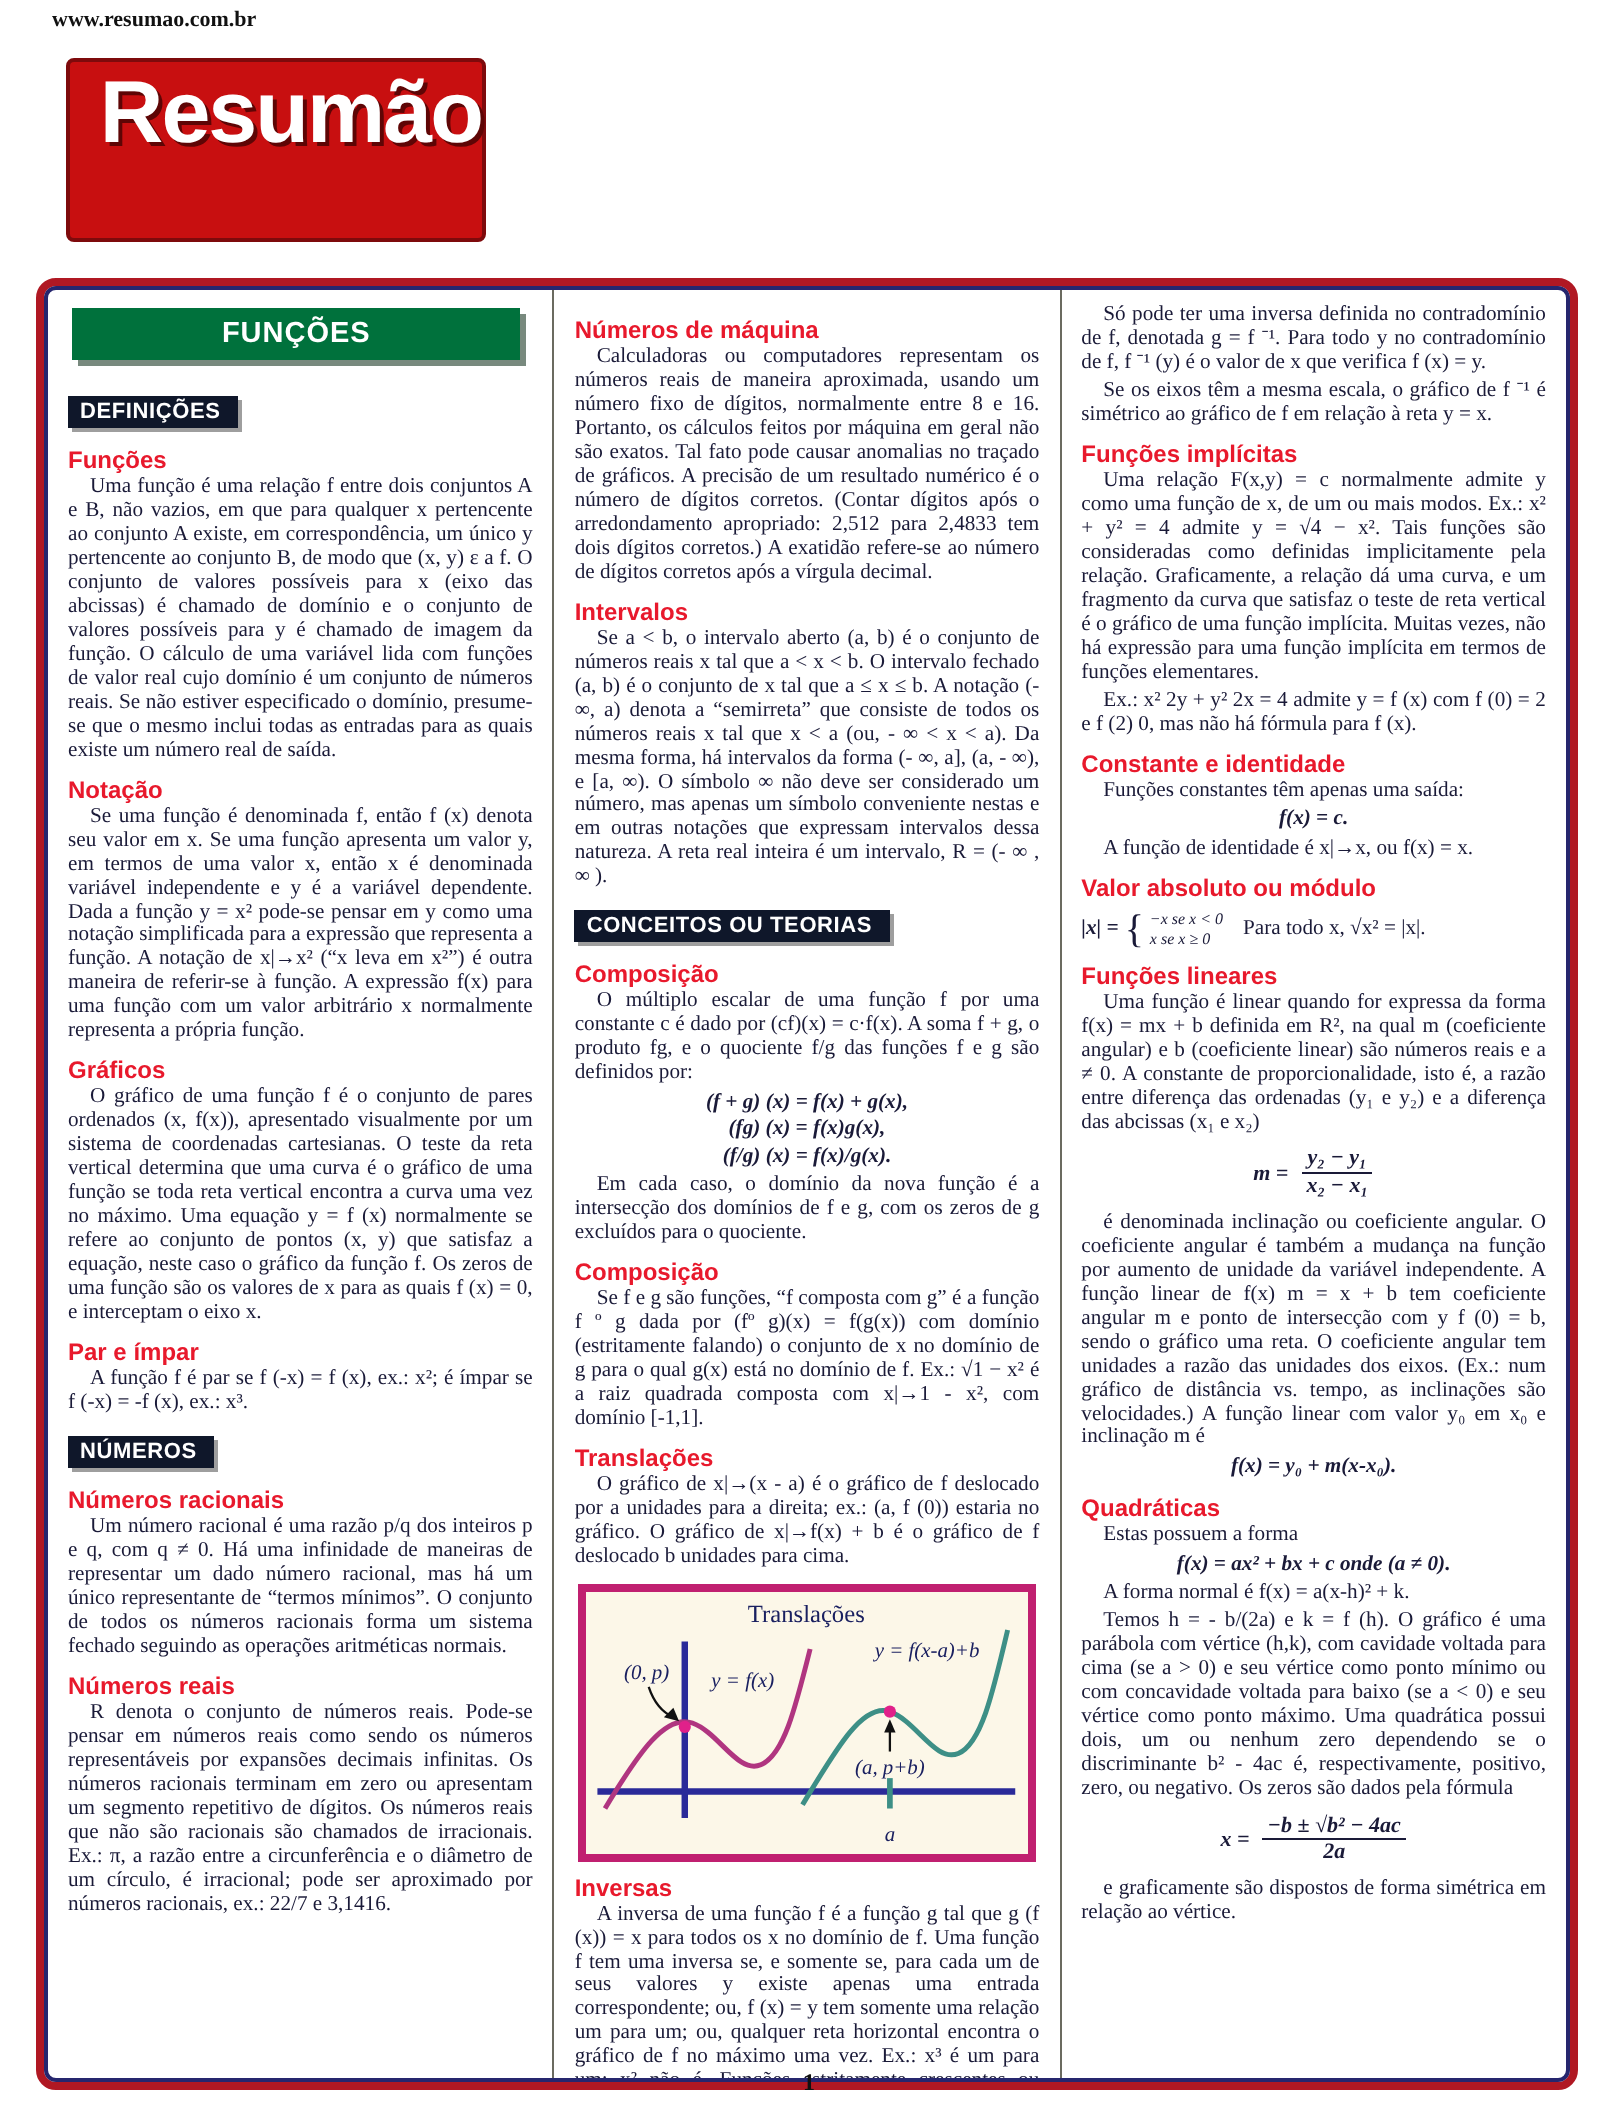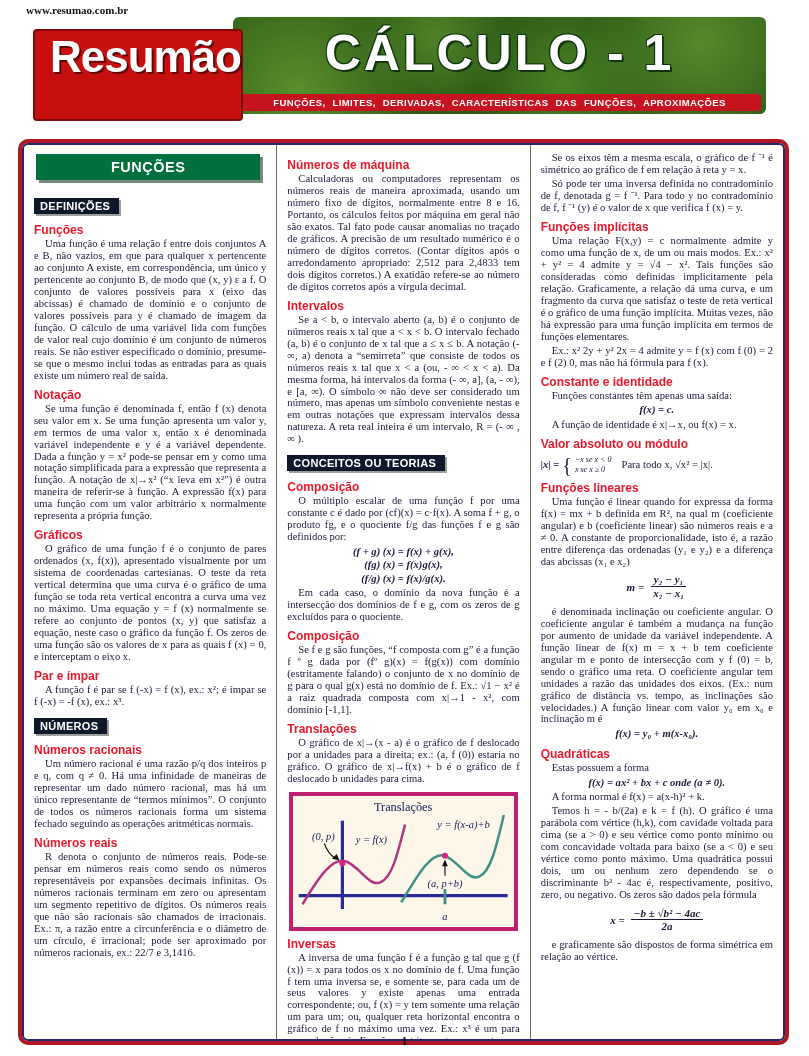--- a/index.html
+++ b/index.html
@@ -71,26 +71,20 @@
 
   .page-num{position:absolute;bottom:7px;left:0;width:100%;text-align:center;
     font-weight:bold;font-size:12px;color:#111;}
 </style>
 </head>
 <body>
 
 <div class="site-url">www.resumao.com.br</div>
 
 <div class="header">
-  <div class="green-banner">
-    <div class="calc-title">CÁLCULO - 1</div>
-    <div class="subtitle-bar">
-      <span>FUNÇÕES, LIMITES, DERIVADAS, CARACTERÍSTICAS DAS FUNÇÕES, APROXIMAÇÕES</span>
-    </div>
-  </div>
   <div class="logo-box">
     <div class="logo-title">Resumão</div>
   </div>
 </div>
 
 <div class="card">
   <div class="card-inner">
     <div class="col">
         <div class="banner">FUNÇÕES</div>
         <div class="tag-row"><div class="tag">DEFINIÇÕES</div></div>
@@ -144,22 +138,22 @@
       <text class="fig-label" x="66" y="50">y = f(x)</text>
       <text class="fig-label" x="152" y="34">y = f(x-a)+b</text>
       <text class="fig-label" x="160" y="96" text-anchor="middle">(a, p+b)</text>
       <text class="fig-label" x="160" y="131" text-anchor="middle">a</text>
     </svg>
   </div>
         <div class="heading">Inversas</div>
         <p class="para">A inversa de uma função f é a função g tal que g (f (x)) = x para todos os x no domínio de f. Uma função f tem uma inversa se, e somente se, para cada um de seus valores y existe apenas uma entrada correspondente; ou, f (x) = y tem somente uma relação um para um; ou, qualquer reta horizontal encontra o gráfico de f no máximo uma vez. Ex.: x³ é um para um; x² não é. Funções estritamente crescentes ou decrescentes são de um para um.</p>
       </div>
     <div class="col">
+        <p class="para">Só pode ter uma inversa definida no contradomínio de f, denotada g = f ⁻¹. Para todo y no contradomínio de f, f ⁻¹ (y) é o valor de x que verifica f (x) = y.</p>
         <p class="para">Se os eixos têm a mesma escala, o gráfico de f ⁻¹ é simétrico ao gráfico de f em relação à reta y = x.</p>
-        <p class="para">Só pode ter uma inversa definida no contradomínio de f, denotada g = f ⁻¹. Para todo y no contradomínio de f, f ⁻¹ (y) é o valor de x que verifica f (x) = y.</p>
         <div class="heading">Funções implícitas</div>
         <p class="para">Uma relação F(x,y) = c normalmente admite y como uma função de x, de um ou mais modos. Ex.: x² + y² = 4 admite y = √4 − x². Tais funções são consideradas como definidas implicitamente pela relação. Graficamente, a relação dá uma curva, e um fragmento da curva que satisfaz o teste de reta vertical é o gráfico de uma função implícita. Muitas vezes, não há expressão para uma função implícita em termos de funções elementares.</p>
         <p class="para">Ex.: x² 2y + y² 2x = 4 admite y = f (x) com f (0) = 2 e f (2) 0, mas não há fórmula para f (x).</p>
         <div class="heading">Constante e identidade</div>
         <p class="para">Funções constantes têm apenas uma saída:</p>
         <div class="formula">
           <div class="formula-line">f(x) = c.</div>
         </div>
         <p class="para">A função de identidade é x|→x, ou f(x) = x.</p>
         <div class="heading">Valor absoluto ou módulo</div>

